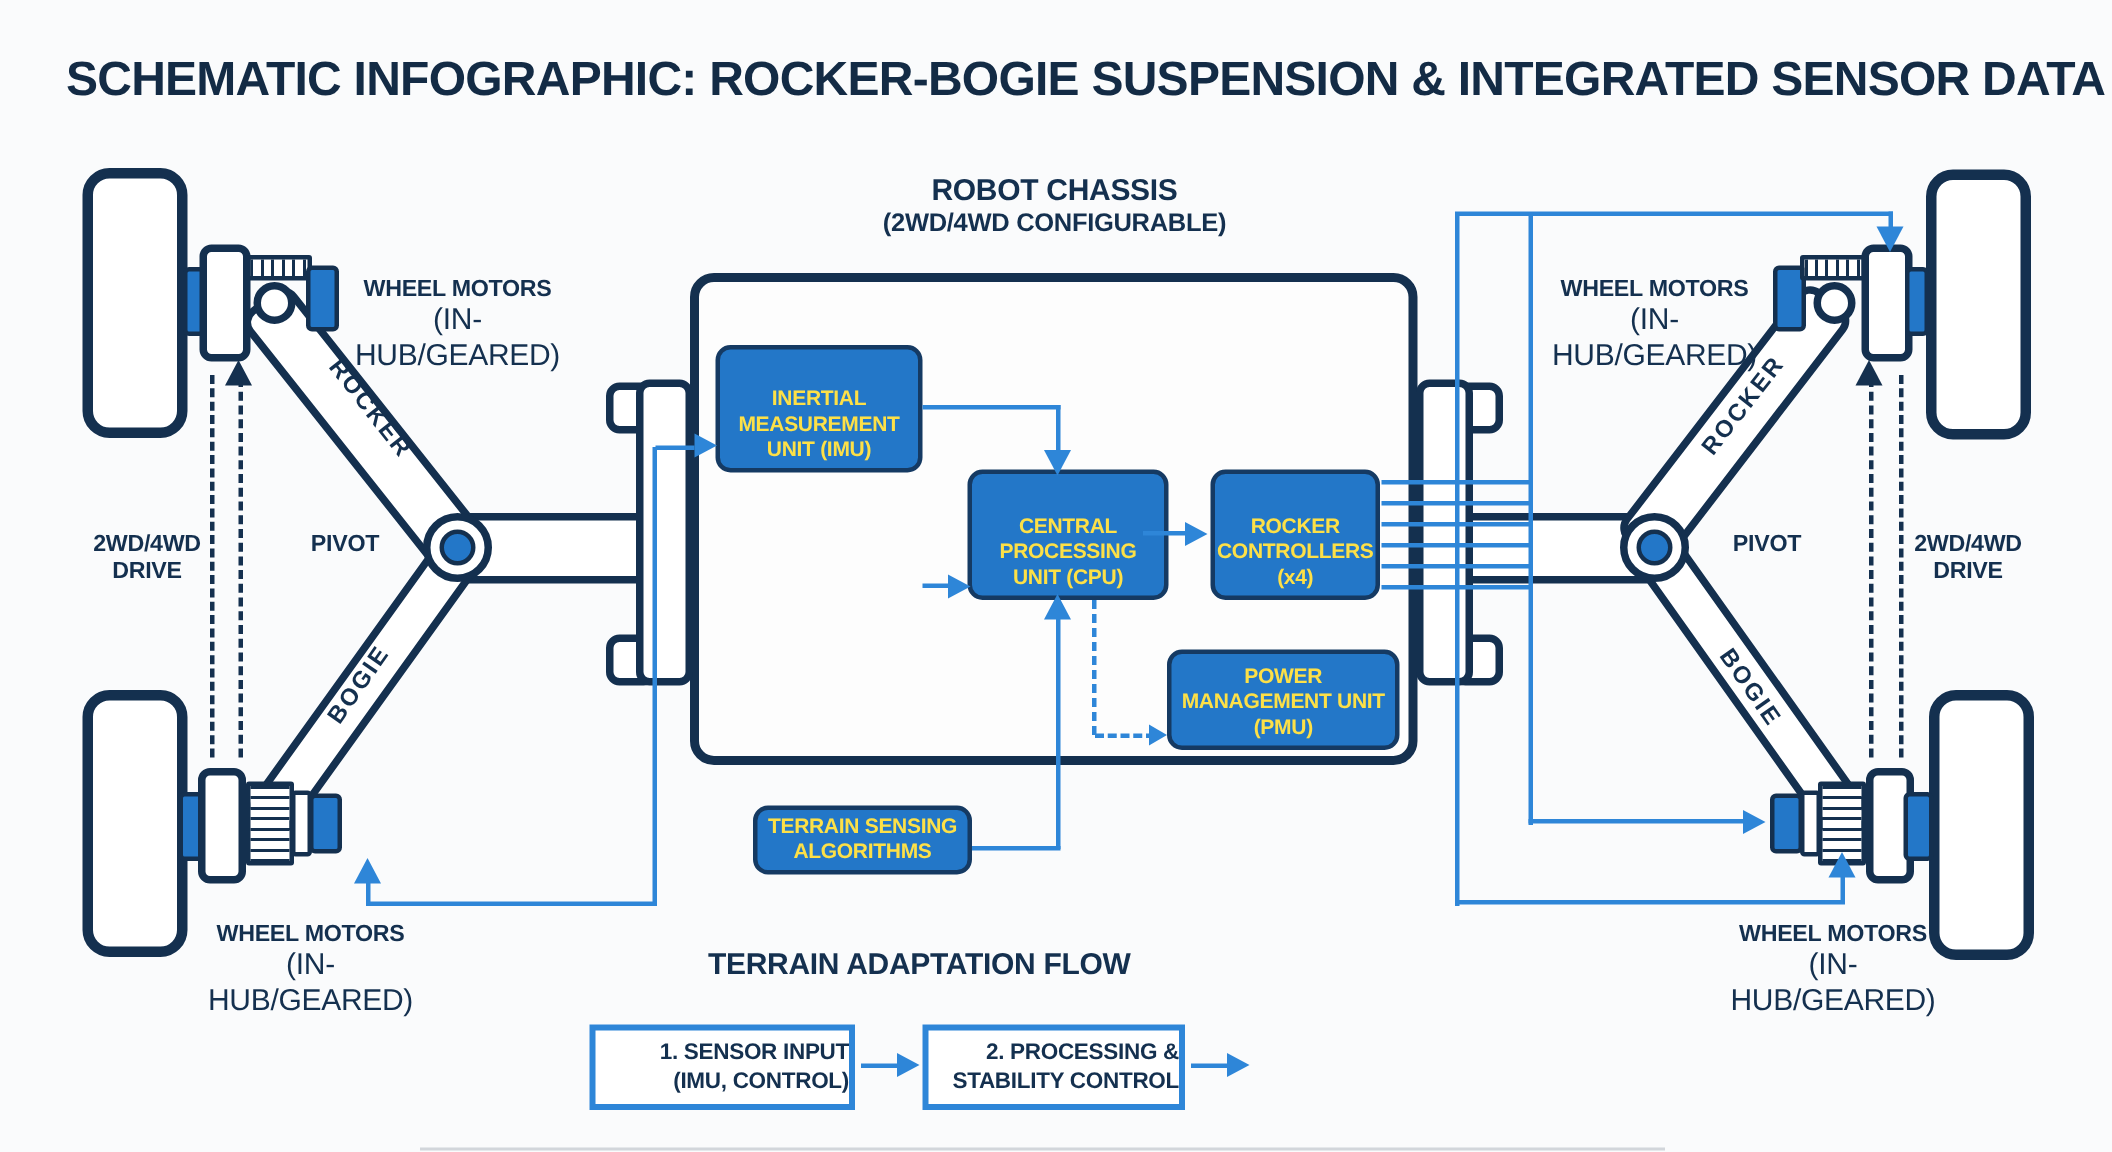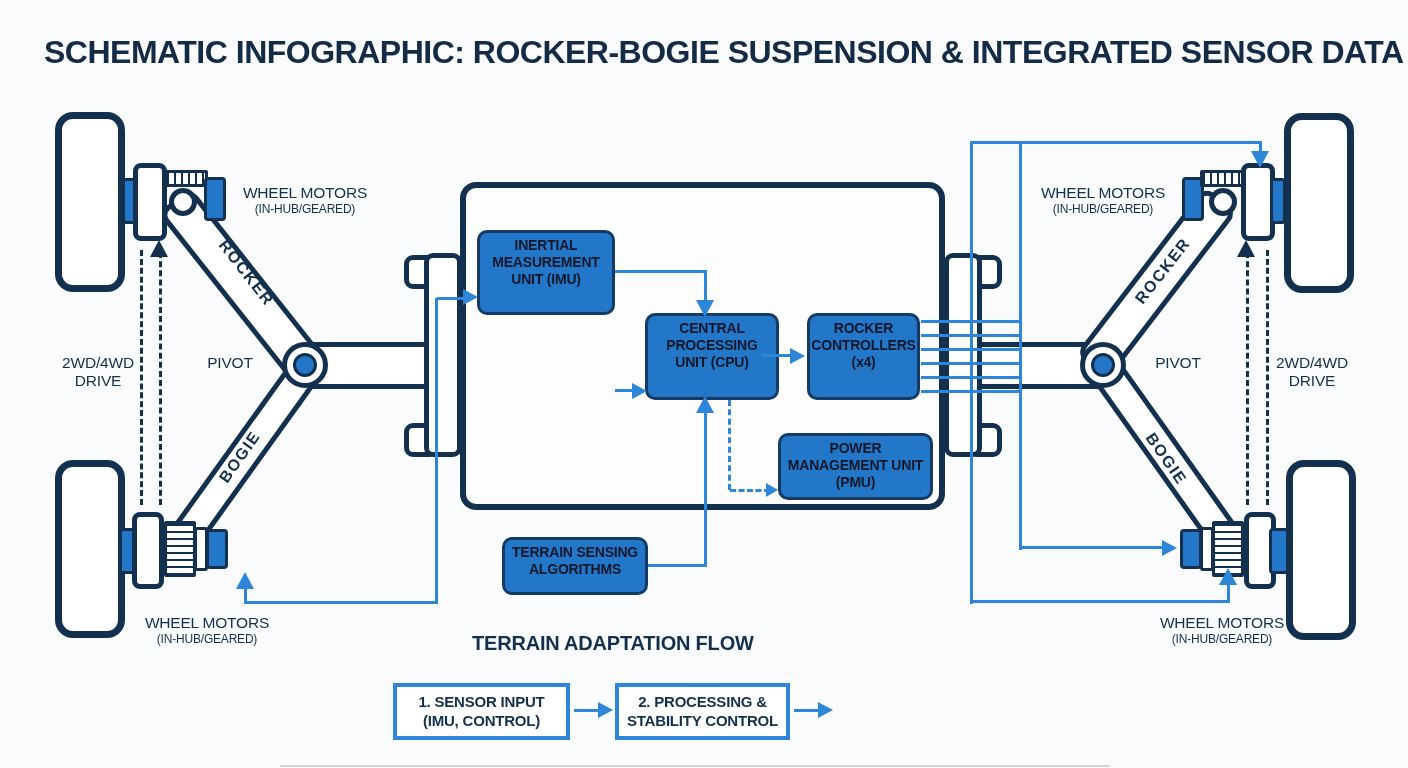--- a/index.html
+++ b/index.html
@@ -40,57 +40,61 @@
   .wd-v{position:absolute;width:0;border-left:3px dashed #2E86D8;z-index:6;}
   .wd-h{position:absolute;height:0;border-top:3px dashed #2E86D8;z-index:6;}
   .dashnavy{position:absolute;width:0;border-left:3px dashed #14304F;z-index:6;}
   .tri{position:absolute;width:0;height:0;z-index:6;}
   .tri-up-b{border-left:9px solid transparent;border-right:9px solid transparent;border-bottom:17px solid #2E86D8;}
   .tri-dn-b{border-left:9px solid transparent;border-right:9px solid transparent;border-top:17px solid #2E86D8;}
   .tri-rt-b{border-top:8px solid transparent;border-bottom:8px solid transparent;border-left:15px solid #2E86D8;}
   .tri-up-n{border-left:9px solid transparent;border-right:9px solid transparent;border-bottom:17px solid #14304F;}
   
   .comp{position:absolute;background:#2377C8;border:3px solid #153A63;border-radius:10px;
-    box-sizing:border-box;color:#0f172a;display:flex;flex-direction:column;align-items:center;
-    justify-content:flex-start;text-align:center;font-weight:800;font-size:14px;line-height:1.22;
+    box-sizing:border-box;color:#fde047;display:flex;flex-direction:column;align-items:center;
+    justify-content:flex-end;text-align:center;font-weight:800;font-size:14px;line-height:1.22;
     letter-spacing:-0.2px;z-index:5;padding:4px;}
   .comp .sub{font-weight:500;font-size:13px;}
   
   .lbl{position:absolute;text-align:center;color:#14304F;z-index:7;line-height:1.18;}
-  .lbl .l1{font-weight:400;font-size:15.5px;letter-spacing:-0.2px;}
-  .lbl .l2{font-weight:500;font-size:12px;letter-spacing:-0.2px;}
+  .lbl .l1{font-weight:700;font-size:15.5px;letter-spacing:-0.2px;}
+  .lbl .l2{font-weight:500;font-size:20px;letter-spacing:-0.2px;}
   .rotlbl{position:absolute;width:120px;text-align:center;font-weight:800;font-size:16px;
     letter-spacing:1.5px;color:#14304F;z-index:7;}
   .title{position:absolute;left:44px;top:34px;font-size:32px;font-weight:800;
     color:#132B45;letter-spacing:-0.5px;white-space:nowrap;z-index:7;}
   .hdr{position:absolute;text-align:center;color:#14304F;z-index:7;}
   .hdr .h1{font-weight:800;font-size:20px;letter-spacing:-0.2px;}
   .hdr .h2{font-weight:600;font-size:17px;letter-spacing:-0.2px;}
   
   .fbox{position:absolute;height:57px;background:#fff;border:4px solid #2E86D8;
-    box-sizing:border-box;display:flex;flex-direction:column;align-items:center;
+    box-sizing:border-box;display:flex;flex-direction:column;align-items:flex-end;
     justify-content:center;text-align:center;color:#14304F;font-weight:800;font-size:15px;
     line-height:1.25;letter-spacing:-0.2px;z-index:7;}
   .flow-title{position:absolute;left:472px;top:632px;width:300px;
     font-weight:800;font-size:20px;color:#14304F;z-index:7;letter-spacing:-0.2px;}
 </style>
 </head>
 <body>
 
 <div id="stage">
 
   <div class="title">SCHEMATIC INFOGRAPHIC: ROCKER-BOGIE SUSPENSION &amp; INTEGRATED SENSOR DATA FLOW</div>
 
   <div class="wheel" style="left:55px;top:112px;"></div>
   <div class="wheel" style="left:55px;top:460px;height:178px;"></div>
   <div class="wheel" style="left:1284px;top:113px;"></div>
   <div class="wheel" style="left:1286px;top:460px;"></div>
 
   <div class="chassis"></div>
 
+  <div class="hdr" style="left:553px;top:116px;width:300px;">
+    <div class="h1">ROBOT CHASSIS</div>
+    <div class="h2">(2WD/4WD CONFIGURABLE)</div>
+  </div>
 
   <div class="armh" style="left:298px;top:342px;"></div>
   <div class="armh" style="left:972px;top:342px;"></div>
   <div class="bracket-tab" style="left:404px;top:255px;"></div>
   <div class="bracket-tab" style="left:404px;top:423px;"></div>
   <div class="bracket-bar" style="left:424px;top:253px;"></div>
   <div class="bracket-tab" style="left:968px;top:255px;"></div>
   <div class="bracket-tab" style="left:968px;top:423px;"></div>
   <div class="bracket-bar" style="left:944px;top:253px;"></div>
 
@@ -133,21 +137,21 @@
   </div>
   <div class="comp" style="left:645px;top:313px;width:134px;height:87px;">
     <div>CENTRAL PROCESSING UNIT (CPU)</div>
   </div>
   <div class="comp" style="left:807px;top:313px;width:113px;height:87px;">
     <div>ROCKER CONTROLLERS (x4)</div>
   </div>
   <div class="comp" style="left:778px;top:433px;width:155px;height:67px;">
     <div>POWER MANAGEMENT UNIT (PMU)</div>
   </div>
-  <div class="comp" style="left:502px;top:537px;width:146px;height:58px;">
+  <div class="comp" style="left:502px;top:537px;width:146px;height:46px;">
     <div>TERRAIN SENSING ALGORITHMS</div>
   </div>
 
   <div class="w" style="left:435px;top:298px;width:3px;height:305px;"></div>
   <div class="w" style="left:245px;top:601px;width:193px;height:3px;"></div>
   <div class="w" style="left:244px;top:588px;width:3px;height:16px;"></div>
   <div class="tri tri-up-b" style="left:236px;top:572px;"></div>
   <div class="w" style="left:437px;top:297px;width:26px;height:3px;"></div>
   <div class="tri tri-rt-b" style="left:463px;top:289px;"></div>
 

